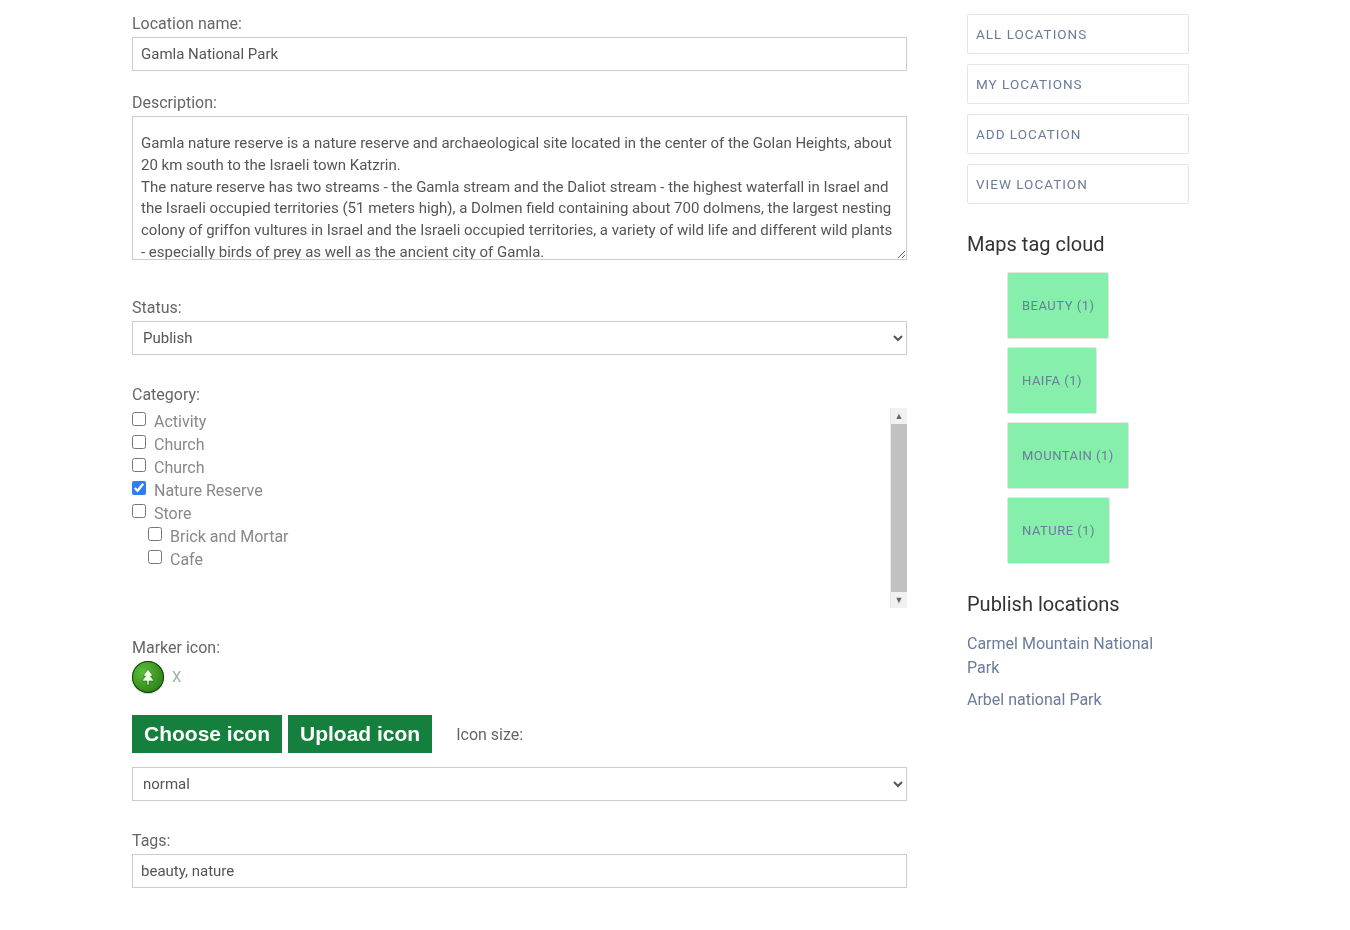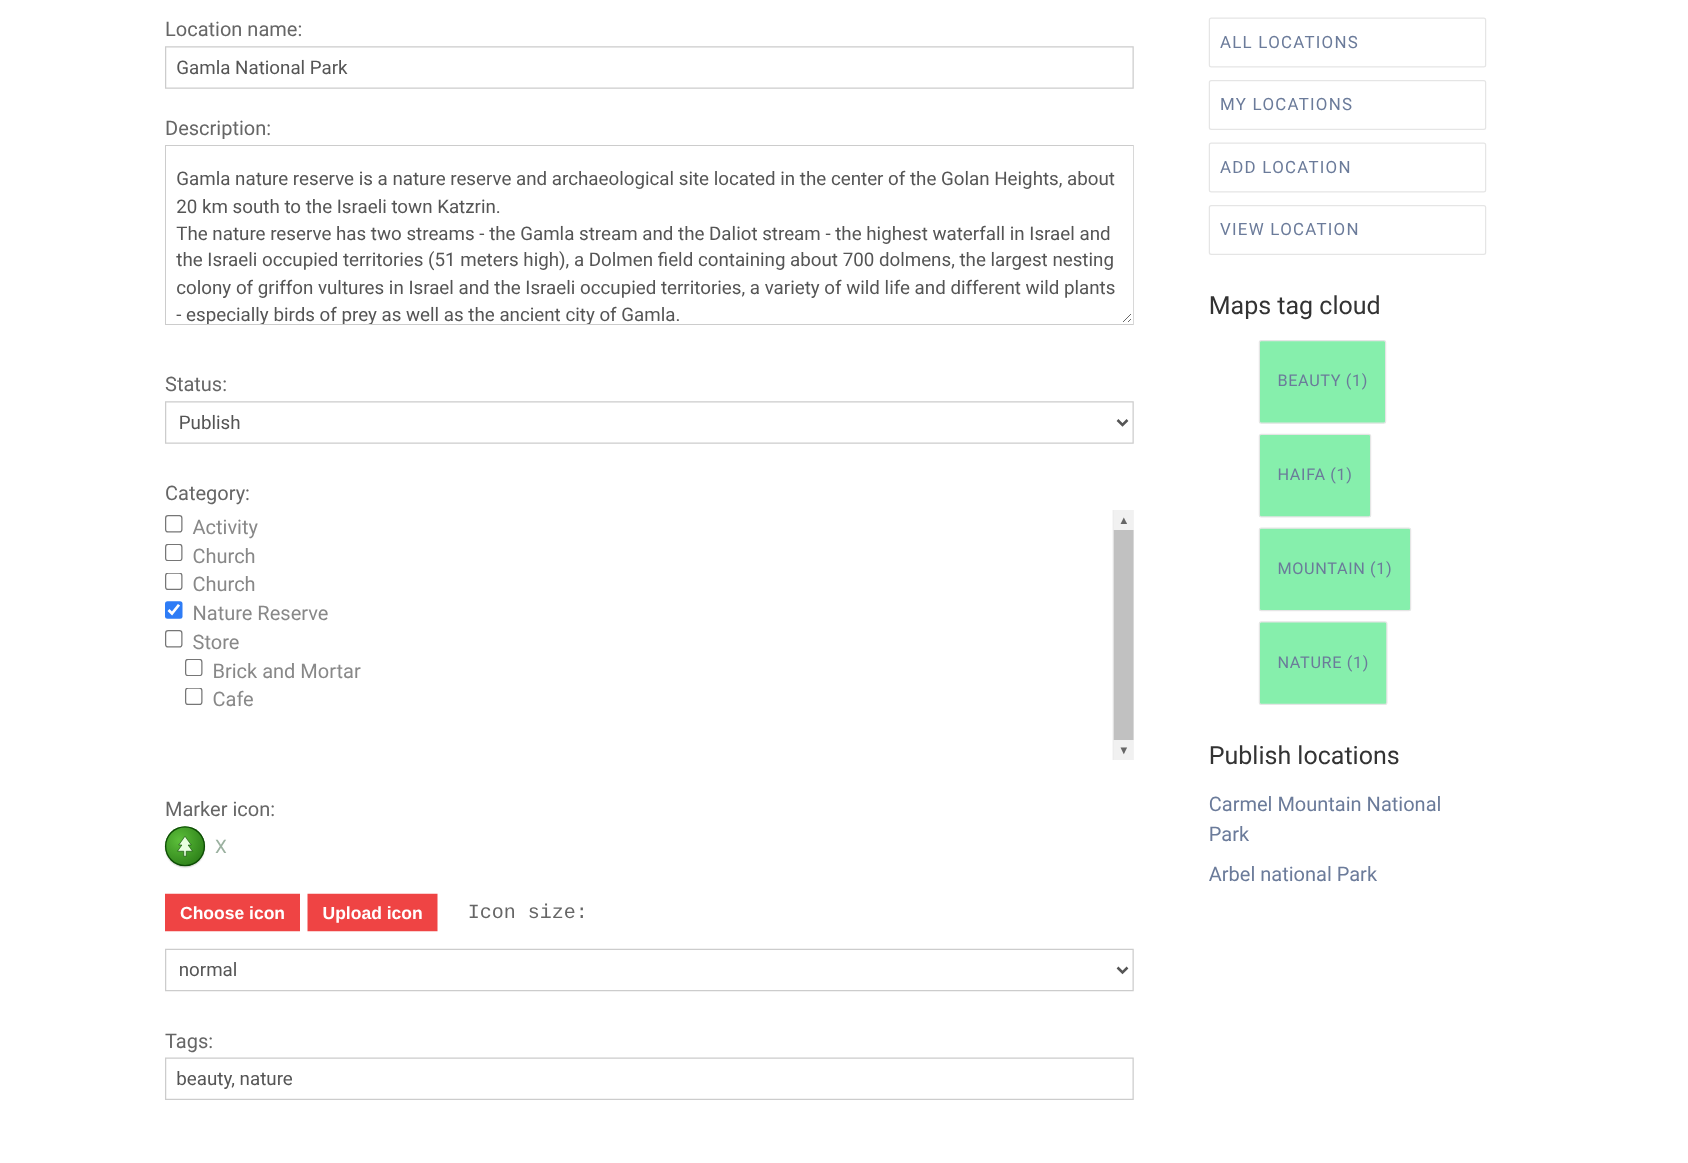--- a/index.html
+++ b/index.html
@@ -106,29 +106,29 @@
   }
   .marker-icon svg { width: 16px; height: 18px; fill: #e8ffe0; stroke:#0d4a06; stroke-width:.5; }
   .remove-x { color: #9bb1a0; font-size: 15px; cursor: pointer; }
 
   .btn-row {
     display: flex; align-items: center; gap: 6px;
     margin-top: 22px;
     margin-bottom: 14px;
   }
   .gray-btn {
-    background: #ef4444;
+    background: #15803d;
     color: #fff;
     font-weight: 600;
     border: none;
     padding: 7px 12px;
-    font-size: 14px;
-    cursor: pointer;
-  }
-  .inline-label { margin-left: 18px; color: #666; font-size: 16px; font-family: Liberation Mono, monospace; }
+    font-size: 21px;
+    cursor: pointer;
+  }
+  .inline-label { margin-left: 18px; color: #666; font-size: 16px; }
 
   .side-btn {
     display: block;
     width: 100%;
     border: 1px solid #e5e5e5;
     background: #fff;
     color: #6b7b9a;
     text-align: left;
     padding: 11px 8px;
     font-size: 13.5px;

